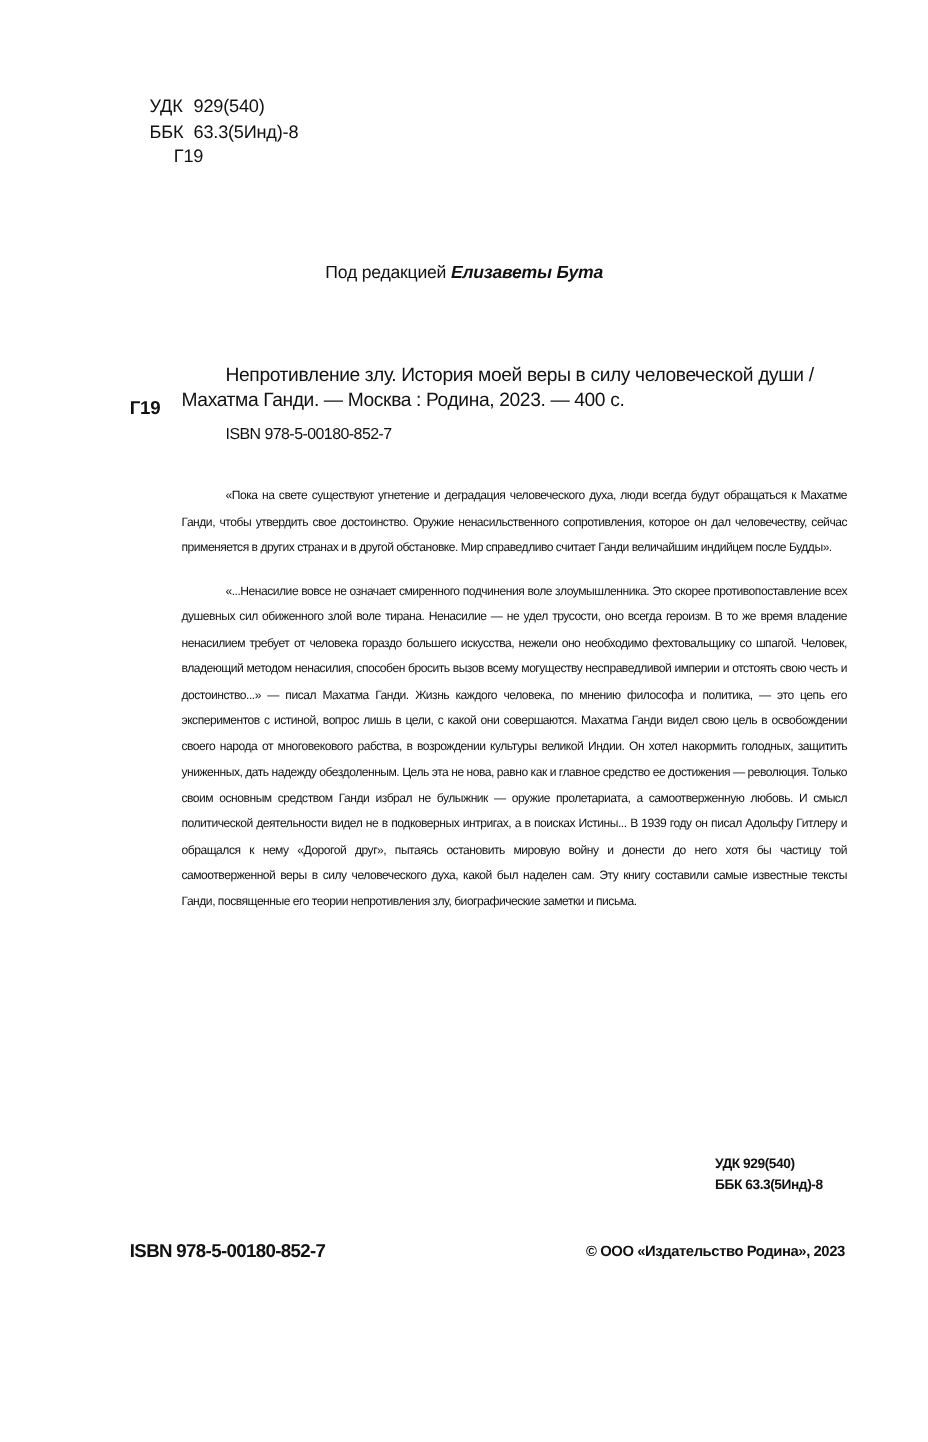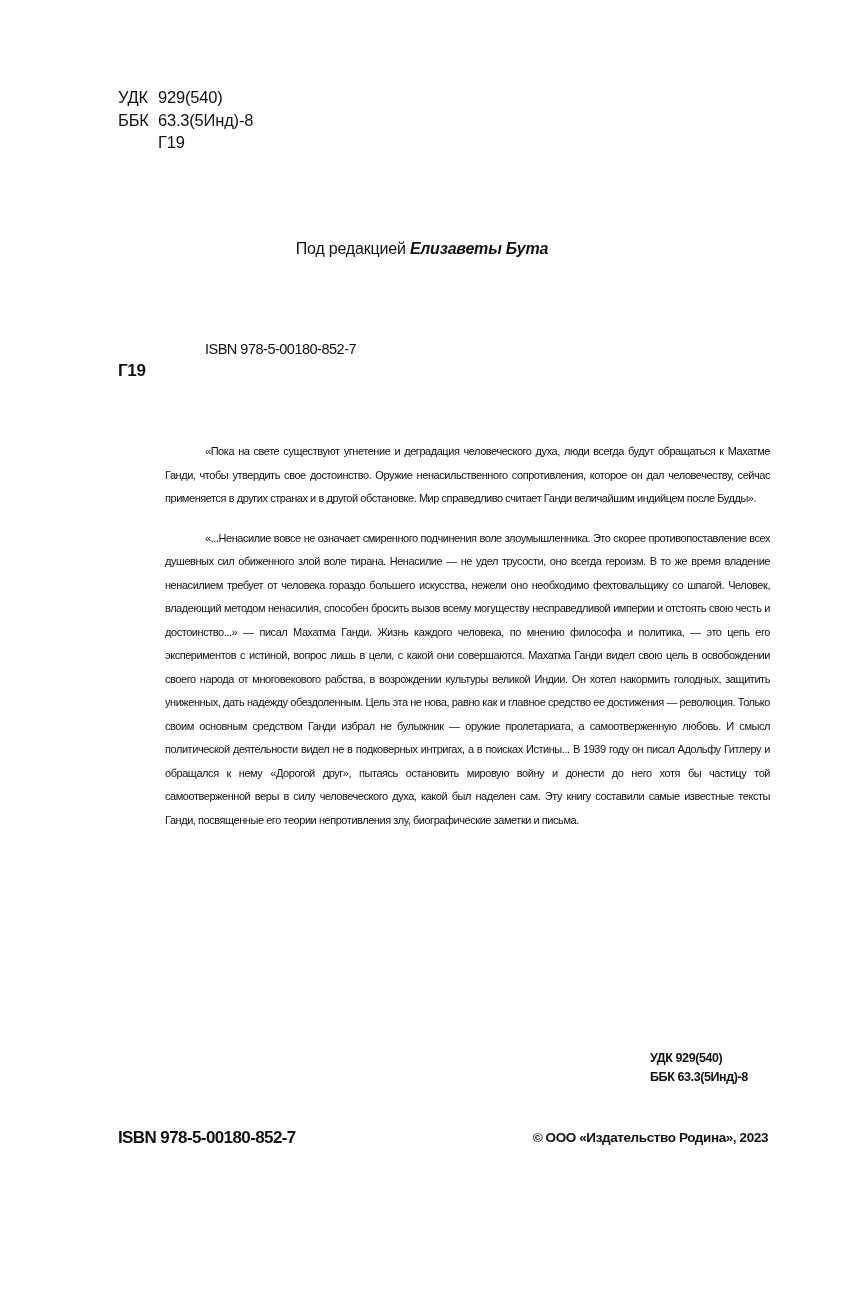--- a/index.html
+++ b/index.html
@@ -3,21 +3,21 @@
 <meta charset="utf-8">
 <style>
   html, body { margin: 0; padding: 0; background: #ffffff; }
   body {
     width: 844px; height: 1311px; position: relative; overflow: hidden;
     font-family: "Liberation Sans", "DejaVu Sans", sans-serif;
     color: #111111;
   }
   .abs { position: absolute; }
   .cls-block { left: 118px; top: 86px; font-size: 16.5px; line-height: 22.5px; letter-spacing: -0.2px; }
-  .cls-row { display: flex; }
+  .cls-row { display: flex; margin-left: 18px; }
   .cls-key { width: 40px; }
   .cls-val { }
   .cls-indent { padding-left: 40px; }
 
   .editor-line { left: 0; width: 844px; top: 240px; text-align: center; font-size: 16px; letter-spacing: -0.2px; }
   .editor-line .name { font-style: italic; font-weight: bold; }
 
   .card-code { left: 118px; top: 361px; font-size: 17px; font-weight: bold; letter-spacing: -0.3px; }
   .card { left: 165px; width: 605px; top: 329px; font-size: 17.5px; line-height: 23px; letter-spacing: -0.35px; }
   .card .author { font-weight: bold; }
@@ -48,20 +48,21 @@
   <div class="cls-indent">Г19</div>
 </div>
 
 <div class="abs editor-line">
   <span>Под редакцией</span>
   <span class="name">Елизаветы Бута</span>
 </div>
 
 <div class="abs card-code">Г19</div>
 <div class="abs card">
+  <p class="title">Непротивление злу. История моей веры в силу человеческой души / Махатма Ганди. — Москва : Родина, 2023. — 400 с.</p>
   <div class="isbn">ISBN 978-5-00180-852-7</div>
 </div>
 
 <div class="abs annotation">
   <p>«Пока на свете существуют угнетение и деградация человеческого духа, люди всегда будут обращаться к Махатме Ганди, чтобы утвердить свое достоинство. Оружие ненасильственного сопротивления, которое он дал человечеству, сейчас применяется в других странах и в другой обстановке. Мир справедливо считает Ганди величайшим индийцем после Будды».</p>
   <p class="main">«...Ненасилие вовсе не означает смиренного подчинения воле злоумышленника. Это скорее противопоставление всех душевных сил обиженного злой воле тирана. Ненасилие — не удел трусости, оно всегда героизм. В то же время владение ненасилием требует от человека гораздо большего искусства, нежели оно необходимо фехтовальщику со шпагой. Человек, владеющий методом ненасилия, способен бросить вызов всему могуществу несправедливой империи и отстоять свою честь и достоинство...» — писал Махатма Ганди. Жизнь каждого человека, по мнению философа и политика, — это цепь его экспериментов с истиной, вопрос лишь в цели, с какой они совершаются. Махатма Ганди видел свою цель в освобождении своего народа от многовекового рабства, в возрождении культуры великой Индии. Он хотел накормить голодных, защитить униженных, дать надежду обездоленным. Цель эта не нова, равно как и главное средство ее достижения — революция. Только своим основным средством Ганди избрал не булыжник — оружие пролетариата, а самоотверженную любовь. И смысл политической деятельности видел не в подковерных интригах, а в поисках Истины... В 1939 году он писал Адольфу Гитлеру и обращался к нему «Дорогой друг», пытаясь остановить мировую войну и донести до него хотя бы частицу той самоотверженной веры в силу человеческого духа, какой был наделен сам. Эту книгу составили самые известные тексты Ганди, посвященные его теории непротивления злу, биографические заметки и письма.</p>
 </div>
 
 <div class="abs cls-right">
   <div>УДК 929(540)</div>

